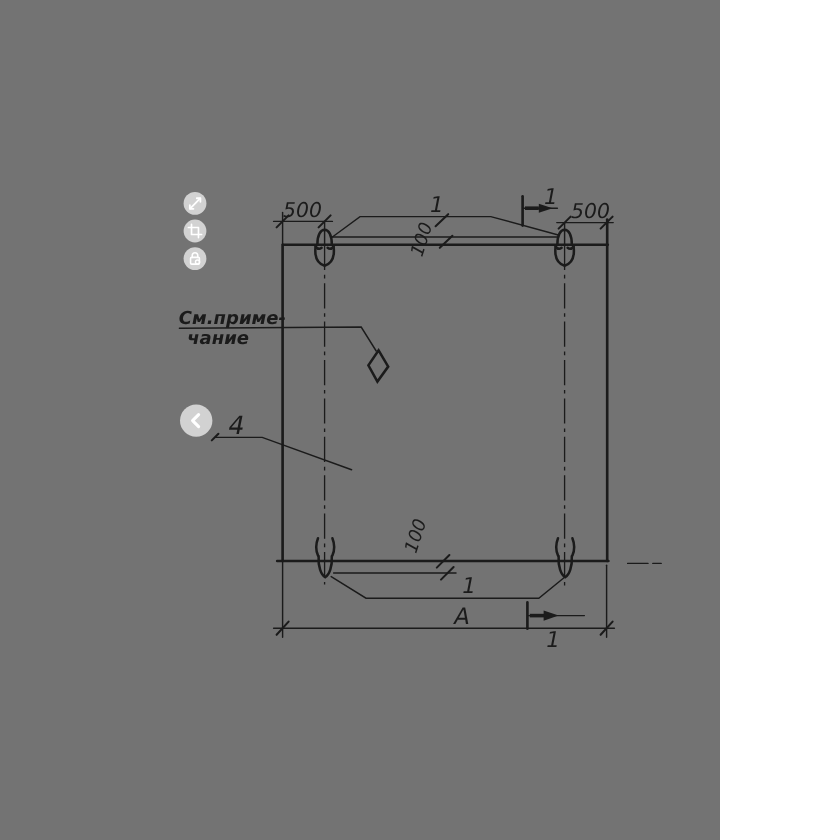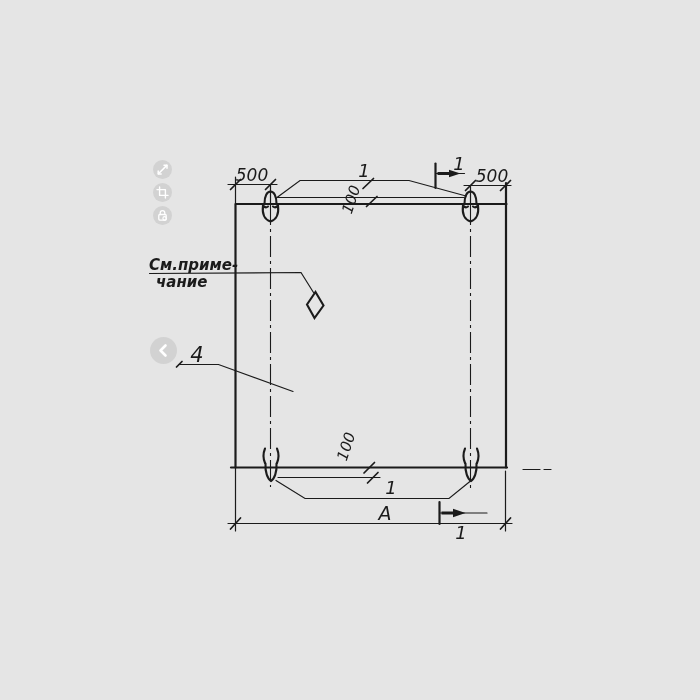--- a/index.html
+++ b/index.html
@@ -1,20 +1,20 @@
 <!DOCTYPE html>
 <html><head>
 <meta charset="utf-8">
 <style>
   html, body { margin: 0; padding: 0; background: #ffffff; }
   .canvas {
     position: relative;
-    width: 700px;
+    width: 600px;
     height: 700px;
-    background: #e5e5e5;
+    background: #737373;
     overflow: hidden;
     font-family: "DejaVu Sans", sans-serif;
   }
   .drawing-svg { position: absolute; left: 0; top: 0; }
 
   
   .edge   { stroke: #1b1b1b; stroke-width: 2.2; fill: none; stroke-linecap: round; }
   .thin   { stroke: #1b1b1b; stroke-width: 1.2; fill: none; stroke-linecap: round; }
   .center { stroke: #1b1b1b; stroke-width: 1.1; fill: none; stroke-dasharray: 21 4 3 4; }
   .loop   { stroke: #1b1b1b; stroke-width: 2.1; fill: none; stroke-linecap: round; }

